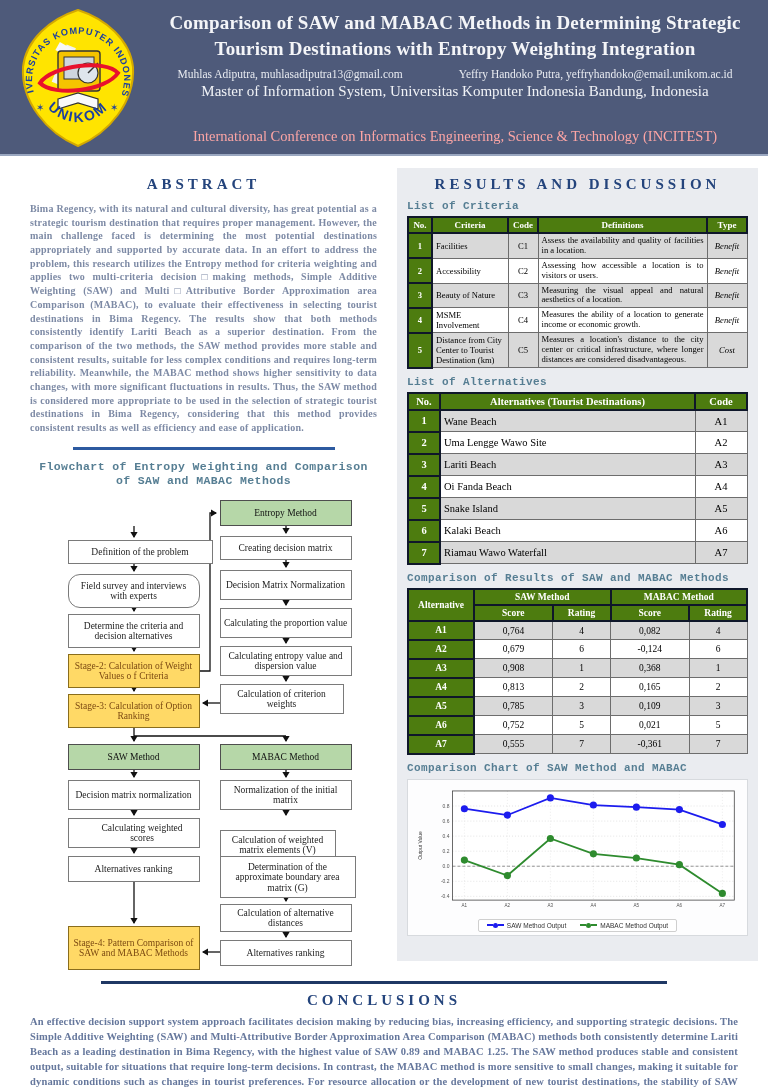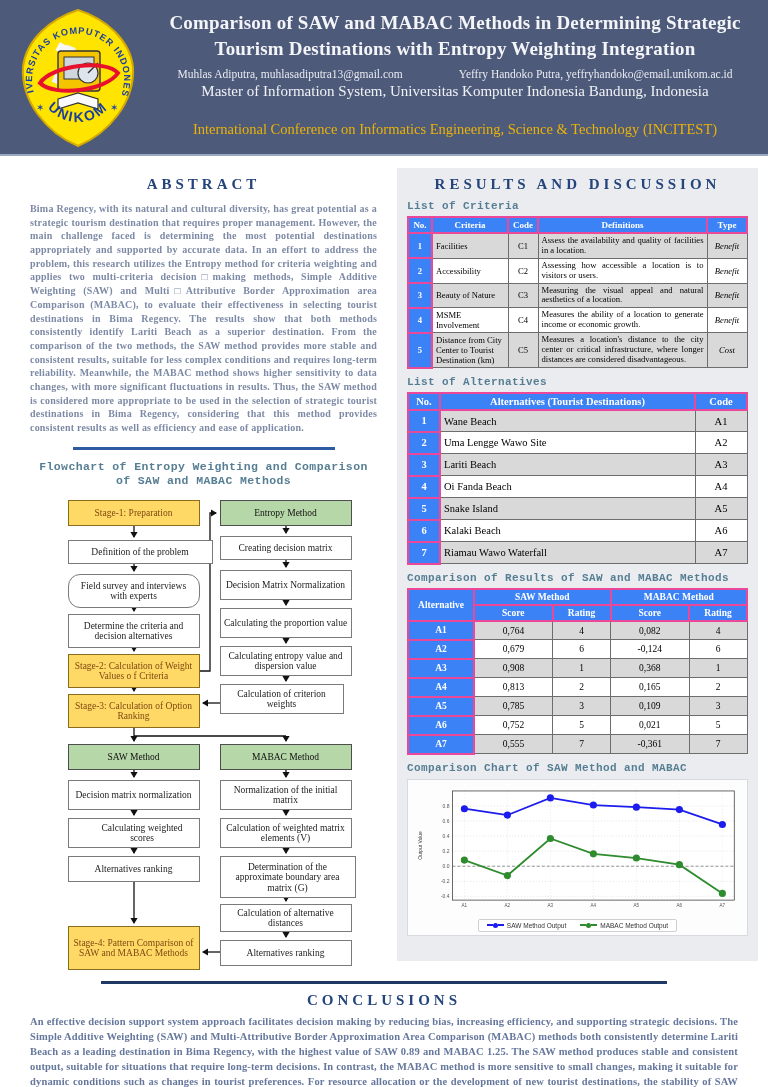--- a/index.html
+++ b/index.html
@@ -7,21 +7,21 @@
   .poster { width:768px; height:1087px; background:#fff; position:relative;
             font-family:"Liberation Serif", serif; overflow:hidden; }
 
   
   .header { height:156px; background:#4e5a7a; color:#f2f4f7; position:relative;
             padding:10px 8px 0 150px; text-align:center; border-bottom:2px solid #9aa7c0; }
   .logo-wrap { position:absolute; left:14px; top:7px; width:128px; height:142px; }
   .title { font-size:19px; line-height:1.35; font-weight:600; letter-spacing:.2px; color:#f4f5f8; }
   .authors { margin-top:7px; font-size:11.5px; display:flex; justify-content:center; gap:56px; color:#e8ebf1; }
   .affiliation { margin-top:3px; font-size:15px; color:#f0f2f6; }
-  .conference { margin-top:21px; font-size:14.5px; color:#eab308; }
+  .conference { margin-top:28px; font-size:14.5px; color:#fca5a5; }
 
   
   .content { display:flex; gap:20px; padding:12px 10px 0 30px; align-items:flex-start; }
   .col-left { width:355px; }
   .panel-right { width:361px; height:793px; background:#eaecf0; padding:8px 10px; }
 
   .sec-heading { text-align:center; font-weight:bold; font-size:15px; letter-spacing:4px;
                  color:#24447c; }
   .sub-heading { font-weight:bold; font-size:11px; color:#567e93; letter-spacing:.4px;font-family:Liberation Mono, monospace; }
 
@@ -37,22 +37,22 @@
   .fc-box { position:absolute; display:flex; align-items:center; justify-content:center;
             text-align:center; font-size:9.5px; line-height:1.12; padding:1px 3px;
             background:#fff; border:1px solid #7a7a7a; color:#1c1c1c; }
   .fc-stage  { background:#ffd966; border:1.5px solid #8a6d1c; color:#7c4a12; }
   .fc-method { background:#b6d7a8; border:1.5px solid #4e4e4e; color:#111; }
   .fc-arrows { position:absolute; left:0; top:0; width:340px; height:476px; }
 
   
   table { border-collapse:collapse; width:100%; table-layout:fixed; }
   th, td { border:1px solid #6d6d6d; padding:2px 3px; }
-  th.blue, td.blue { background:#3b82f6; color:#fff; font-weight:bold; text-align:center;
-                     border:2px solid #ec4899; }
+  th.blue, td.blue { background:#4d7c0f; color:#fff; font-weight:bold; text-align:center;
+                     border:2px solid #0f172a; }
   tr.r0 td.data { background:#d9d9d9; }
   tr.r1 td.data { background:#ffffff; }
   .tbl-criteria { font-size:8.6px; margin-top:4px; }
   .tbl-criteria th { font-size:9px; }
   .tbl-criteria td.def { text-align:justify; line-height:1.15;margin-top:40px; }
   .tbl-criteria td.type { font-style:italic; text-align:center; }
   .tbl-criteria td.code { text-align:center; }
   .tbl-alt { font-size:10.5px; margin-top:4px; }
   .tbl-alt td.data { height:22px; }
   .tbl-alt td.code { text-align:center; }
@@ -151,40 +151,39 @@
             <line x1="252" y1="274" x2="252" y2="281" stroke="#111" stroke-width="1.3" marker-end="url(#ah)"></line>
             <line x1="252" y1="314" x2="252" y2="319" stroke="#111" stroke-width="1.3" marker-end="url(#ah)"></line>
             <line x1="252" y1="352" x2="252" y2="357" stroke="#111" stroke-width="1.3" marker-end="url(#ah)"></line>
             <line x1="252" y1="402" x2="252" y2="405" stroke="#111" stroke-width="1.3" marker-end="url(#ah)"></line>
             <line x1="252" y1="436" x2="252" y2="441" stroke="#111" stroke-width="1.3" marker-end="url(#ah)"></line>
             <path d="M100,232 L100,240 L252,240" fill="none" stroke="#111" stroke-width="1.3"></path>
             <path d="M166,175 L176,175 L176,17 L182,17" fill="none" stroke="#111" stroke-width="1.3" marker-end="url(#ah)"></path>
             <line x1="186" y1="207" x2="169" y2="207" stroke="#111" stroke-width="1.3" marker-end="url(#ah)"></line>
             <line x1="186" y1="456" x2="169" y2="456" stroke="#111" stroke-width="1.3" marker-end="url(#ah)"></line>
           </svg>
-      <div class="fc-box fc-stage" style="left: 34px; top: 4px; width: 132px; min-height: 26px;">Stage-1: Preparation</div>
           <div class="fc-box" style="left: 34px; top: 44px; width: 145px; min-height: 24px;">Definition of the problem</div>
           <div class="fc-box" style="left: 34px; top: 78px; width: 132px; min-height: 34px; border-radius: 12px;">Field survey and interviews with experts</div>
           <div class="fc-box" style="left: 34px; top: 118px; width: 132px; min-height: 34px;">Determine the criteria and decision alternatives</div>
           <div class="fc-box fc-stage" style="left: 34px; top: 158px; width: 132px; min-height: 34px;">Stage-2: Calculation of Weight Values o f Criteria</div>
           <div class="fc-box fc-stage" style="left: 34px; top: 198px; width: 132px; min-height: 34px;">Stage-3: Calculation of Option Ranking</div>
           <div class="fc-box fc-method" style="left: 34px; top: 248px; width: 132px; min-height: 26px;">SAW Method</div>
           <div class="fc-box" style="left: 34px; top: 284px; width: 132px; min-height: 30px;">Decision matrix normalization</div>
           <div class="fc-box" style="left: 34px; top: 322px; width: 132px; min-height: 30px; padding-left: 20px;">Calculating weighted scores</div>
           <div class="fc-box" style="left: 34px; top: 360px; width: 132px; min-height: 26px;">Alternatives ranking</div>
           <div class="fc-box fc-stage" style="left: 34px; top: 430px; width: 132px; min-height: 44px;">Stage-4: Pattern Comparison of SAW and MABAC Methods</div>
           <div class="fc-box fc-method" style="left: 186px; top: 4px; width: 132px; min-height: 26px;">Entropy Method</div>
           <div class="fc-box" style="left: 186px; top: 40px; width: 132px; min-height: 24px;">Creating decision matrix</div>
           <div class="fc-box" style="left: 186px; top: 74px; width: 132px; min-height: 30px;">Decision Matrix Normalization</div>
           <div class="fc-box" style="left: 186px; top: 112px; width: 132px; min-height: 30px;">Calculating the proportion value</div>
           <div class="fc-box" style="left: 186px; top: 150px; width: 132px; min-height: 30px;">Calculating entropy value and dispersion value</div>
           <div class="fc-box" style="left: 186px; top: 188px; width: 124px; min-height: 30px;">Calculation of criterion weights</div>
           <div class="fc-box fc-method" style="left: 186px; top: 248px; width: 132px; min-height: 26px;">MABAC Method</div>
           <div class="fc-box" style="left: 186px; top: 284px; width: 132px; min-height: 30px;">Normalization of the initial matrix</div>
-          <div class="fc-box" style="left: 186px; top: 322px; width: 132px; min-height: 30px;">Calculation of weighted matrix elements (V)</div>
+          <div class="fc-box" style="left: 186px; top: 334px; width: 116px; min-height: 30px;">Calculation of weighted matrix elements (V)</div>
           <div class="fc-box" style="left: 186px; top: 360px; width: 136px; min-height: 42px;">Determination of the approximate boundary area matrix (G)</div>
           <div class="fc-box" style="left: 186px; top: 408px; width: 132px; min-height: 28px;">Calculation of alternative distances</div>
           <div class="fc-box" style="left: 186px; top: 444px; width: 132px; min-height: 26px;">Alternatives ranking</div>
         </div>
     </div>
 
     <div class="panel-right">
       <div class="sec-heading">RESULTS AND DISCUSSION</div>
 
       <div class="sub-heading mt6">List of Criteria</div>

